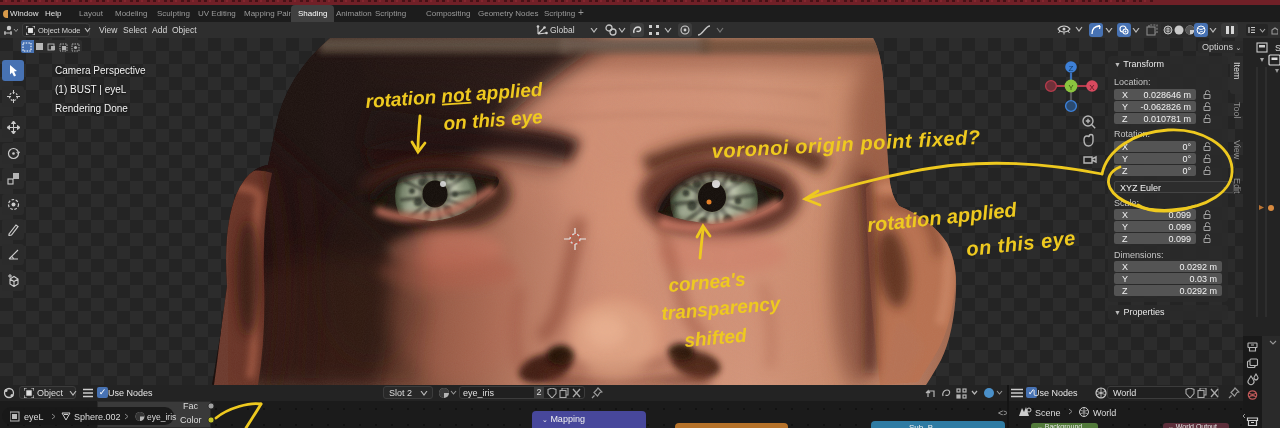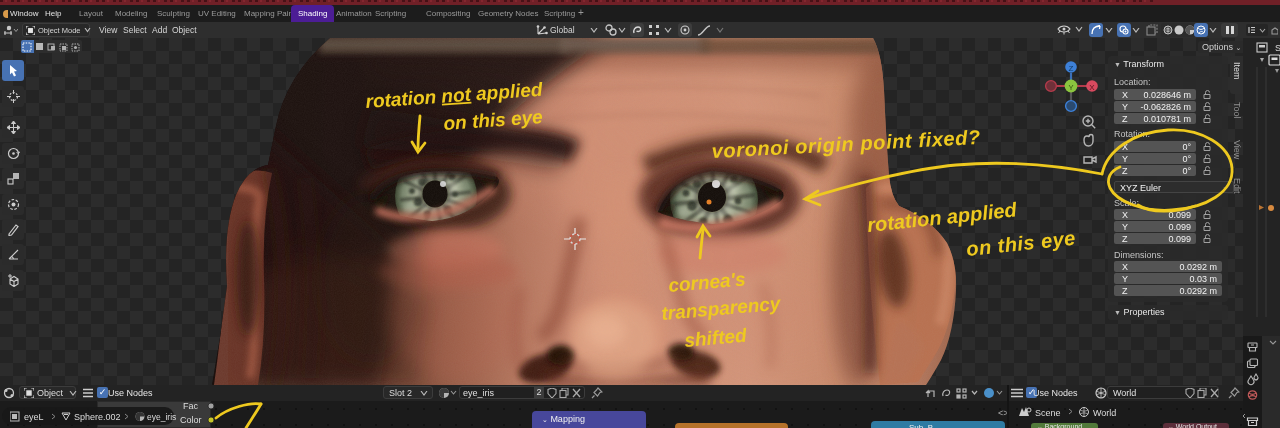--- a/index.html
+++ b/index.html
@@ -3,21 +3,21 @@
 <meta charset="utf-8">
 <style>
 *{margin:0;padding:0;box-sizing:border-box}
 html,body{width:1280px;height:428px;overflow:hidden;background:#1b1b1b}
 #app{position:relative;width:1280px;height:428px;font-family:"Liberation Sans",sans-serif;color:#d0d0d0}
 .abs{position:absolute}
 #redbar{left:0;top:0;width:1280px;height:5px;background:#702027;overflow:hidden}
 #menubar{left:0;top:5px;width:1280px;height:17px;background:#1c1c1c;font-size:11px;color:#cfcfcf}
 .mitem{position:absolute;top:4px;font-size:8px}
 .wtab{position:absolute;top:0;height:17px;line-height:17px;padding:0 7px;color:#9a9a9a;font-size:8px}
-.wtab.on{background:#4c1d95;color:#fff;border-radius:4px 4px 0 0}
+.wtab.on{background:#404040;color:#fff;border-radius:4px 4px 0 0}
 #vhead{left:0;top:22px;width:1243px;height:32px;background:#2e2e2e;font-size:8.5px;color:#d6d6d6}
 #viewport{left:0;top:38px;width:1243px;height:347px;background-color:#242424;
  background-image:conic-gradient(#2c2c2c 0 90deg,#242424 90deg 180deg,#2c2c2c 180deg 270deg,#242424 270deg);
  background-size:26px 26px;overflow:hidden}
 #shead{left:0;top:385px;width:1008px;height:16px;background:#232323;font-size:9px}
 #shead2{left:1009px;top:385px;width:234px;height:16px;background:#232323;font-size:9px}
 #nodes{left:0;top:401px;width:1008px;height:27px;background-color:#1b1b1b;
  background-image:radial-gradient(circle,#121212 1px,transparent 1.3px);background-size:16px 16px;overflow:hidden}
 #nodes2{left:1009px;top:401px;width:234px;height:27px;background-color:#1b1b1b;
  background-image:radial-gradient(circle,#121212 1px,transparent 1.3px);background-size:16px 16px;overflow:hidden}
@@ -411,20 +411,23 @@
         <rect x="14" y="1" width="7" height="7" fill="#b9b9b9"></rect>
         <rect x="26" y="2" width="6" height="6" fill="none" stroke="#b0b0b0" stroke-width="1"></rect>
           <rect x="29" y="4" width="4" height="4" fill="#b0b0b0"></rect>
         <rect x="38" y="2" width="7" height="7" fill="none" stroke="#b0b0b0" stroke-width="1" stroke-dasharray="1.5 1"></rect>
           <rect x="40" y="4" width="4" height="4" fill="#b0b0b0"></rect>
         <rect x="50" y="2" width="7" height="7" fill="none" stroke="#b0b0b0" stroke-width="1" stroke-dasharray="1.5 1"></rect>
           <circle cx="53.5" cy="5.5" r="1.6" fill="#b0b0b0"></circle>
       </svg>
     </div>
 
+    <div class="abs" style="left:55px;top:23px;font-size:10px;color:#f2f2f2;line-height:19px;text-shadow:0 1px 2px rgba(0,0,0,.8)">
+      Camera Perspective<br>(1) BUST | eyeL<br>Rendering Done
+    </div>
 
     <div class="abs" style="left:2px;top:22px;width:22px">
       <div class="abs box" style="left:0;top:0;width:22px;height:21px;background:#4772b3"></div>
       <svg class="abs" style="left:6px;top:4px" width="12" height="13" viewBox="0 0 12 13">
           <path d="M2 1l7 6l-3 .5l2 4l-2 1l-2-4l-2 2z" fill="#fff"></path>
         </svg>
       <div class="abs box" style="left:0;top:26px;width:22px;height:21px"></div>
       <svg class="abs" style="left:5px;top:30px" width="13" height="13" viewBox="0 0 13 13">
           <circle cx="6.5" cy="6.5" r="4" fill="none" stroke="#ccc" stroke-width="1.2" stroke-dasharray="2 1.5"></circle>
           <path d="M6.5 0v4M6.5 9v4M0 6.5h4M9 6.5h4" stroke="#ccc" stroke-width="1"></path>

